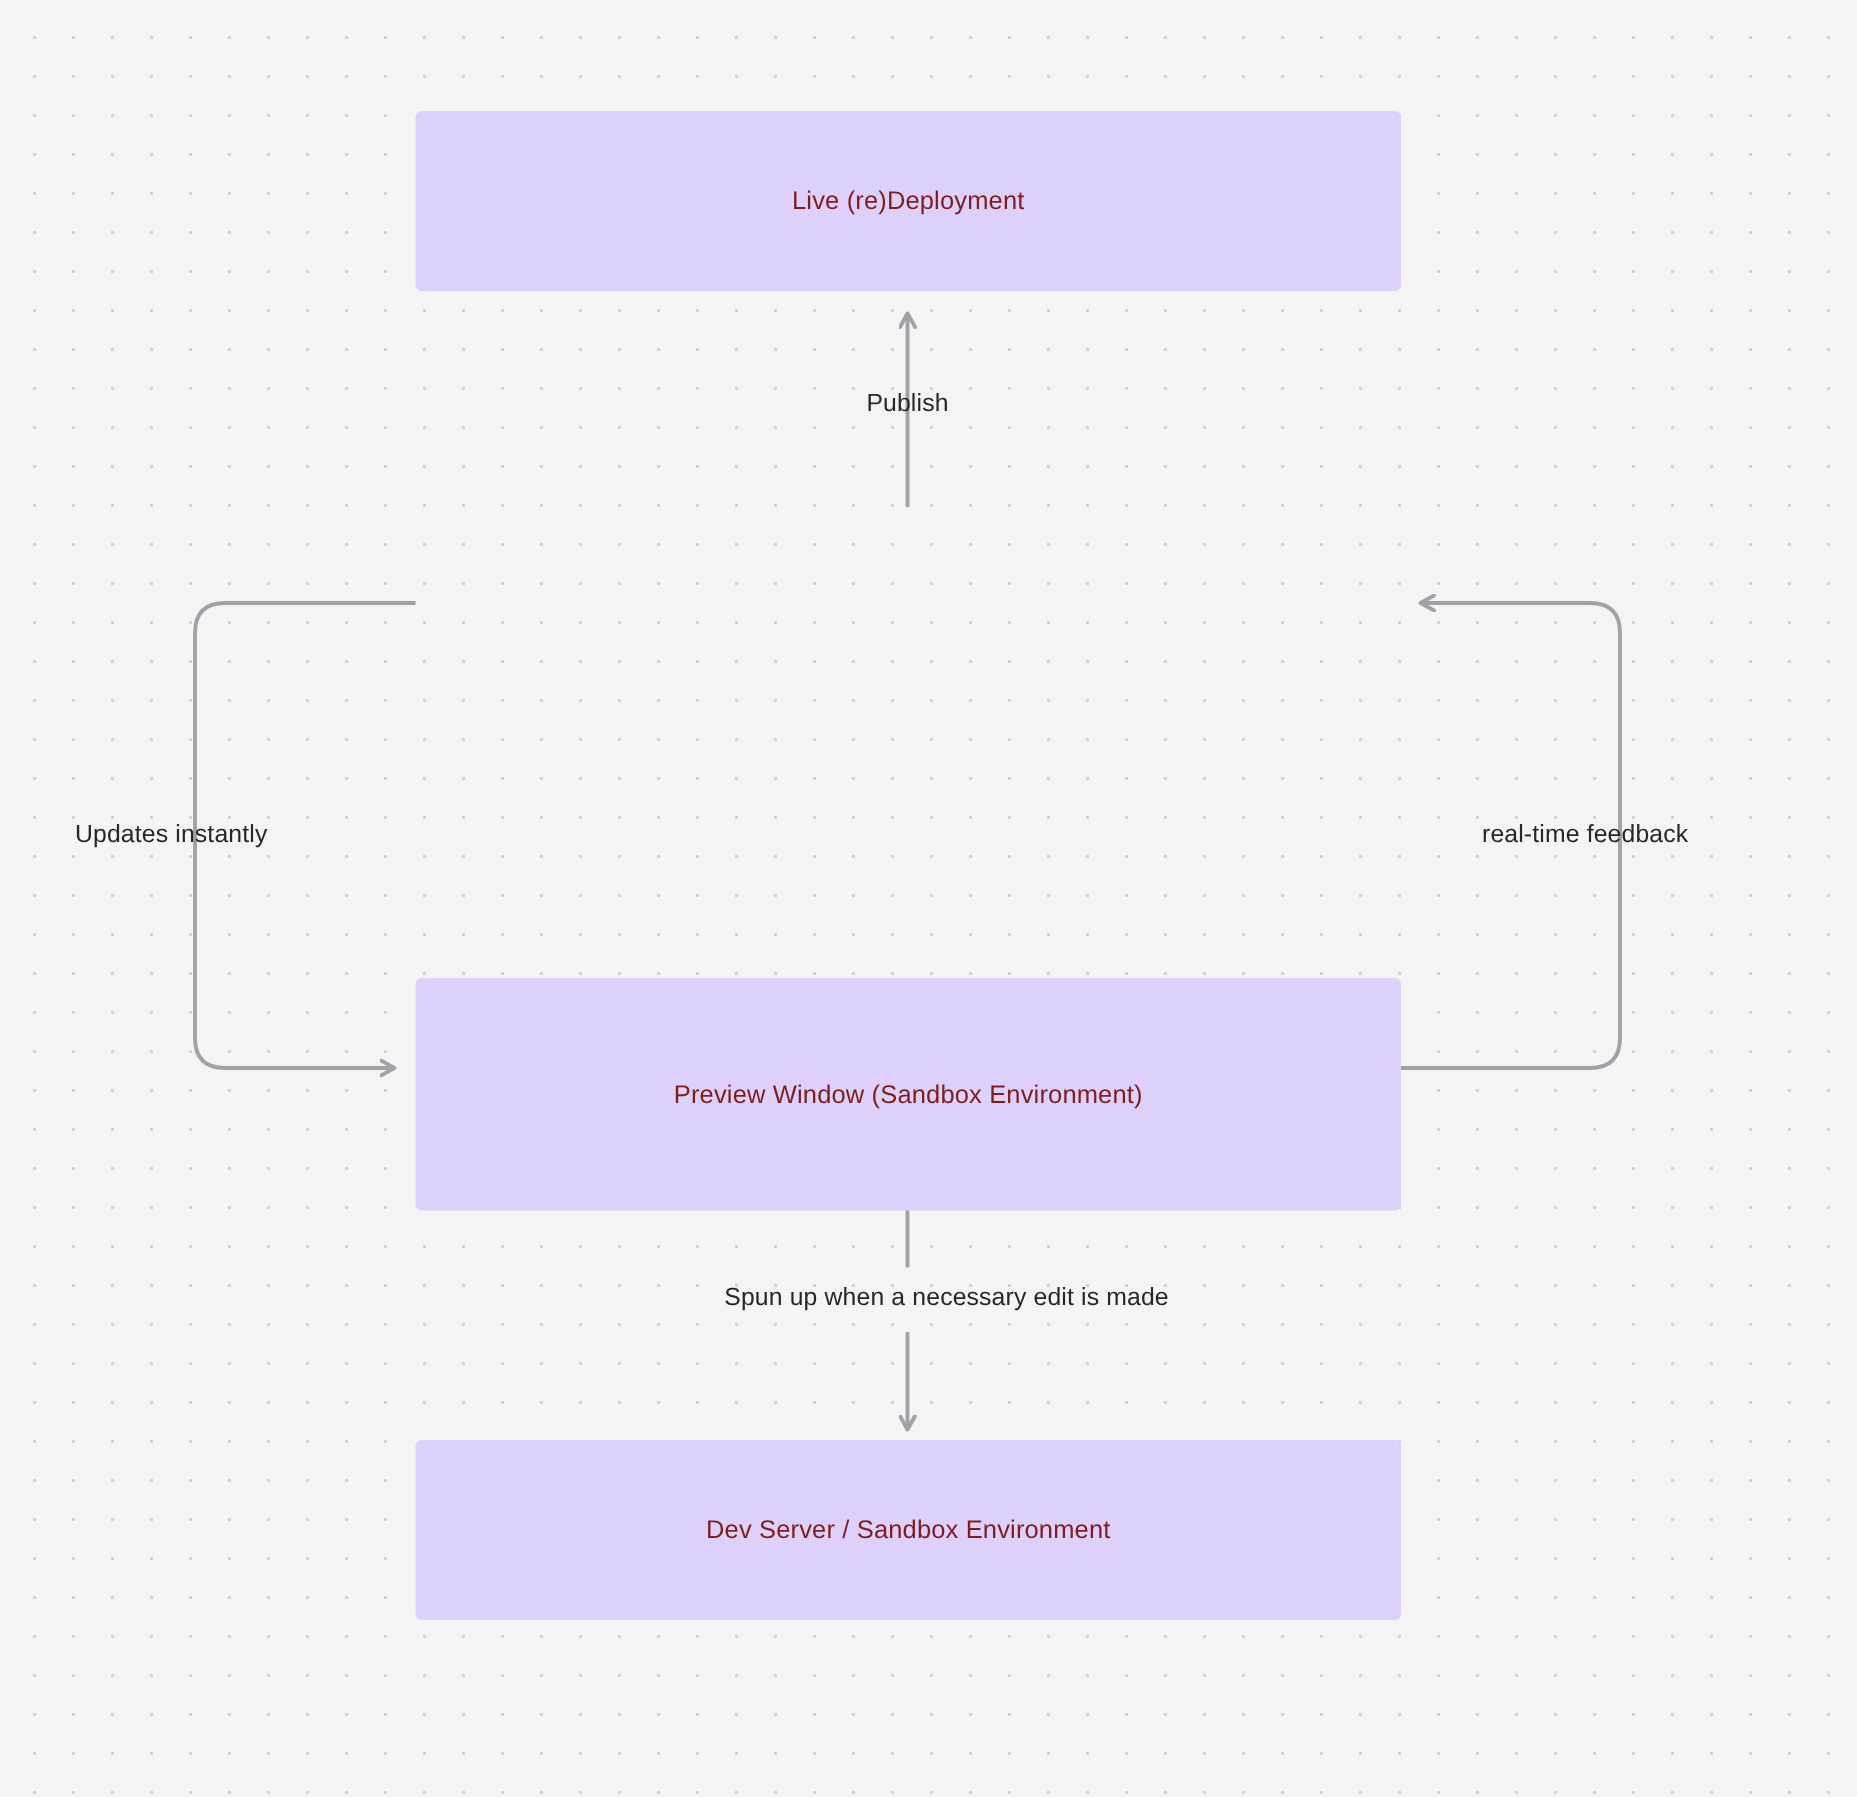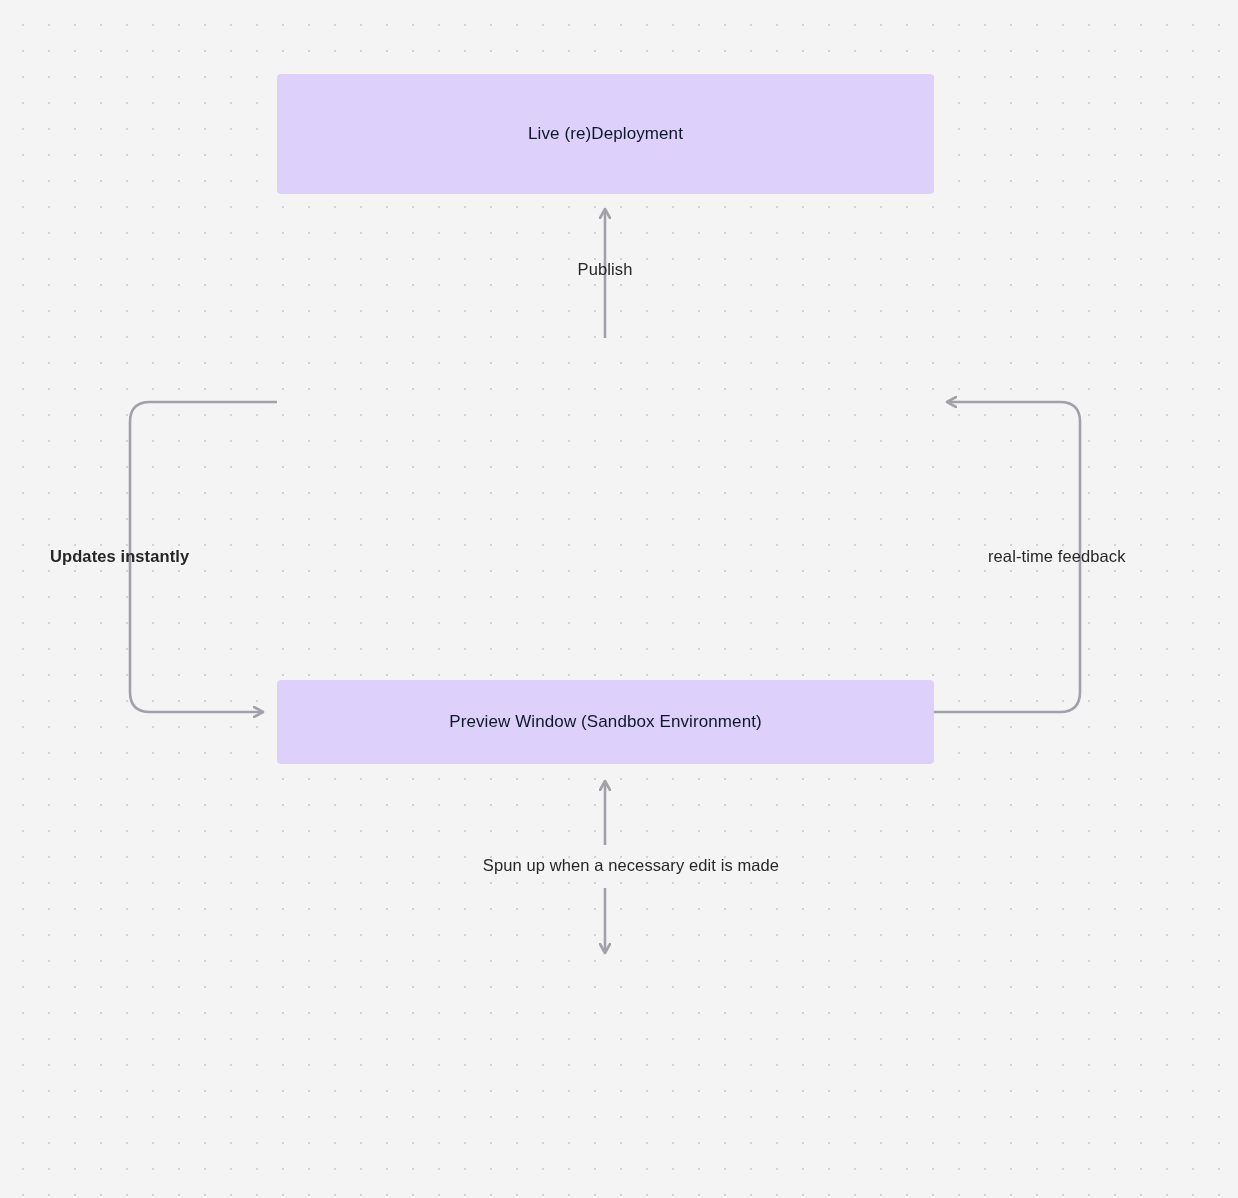--- a/index.html
+++ b/index.html
@@ -26,21 +26,21 @@
     width: 1238px;
     height: 1198px;
   }
   .node {
     position: absolute;
     background: #ddd1fb;
     border-radius: 4px;
     display: flex;
     align-items: center;
     justify-content: center;
-    color: #0f172a;
+    color: #7f1d1d;
     font-size: 17px;
     letter-spacing: 0.1px;
     text-align: center;
     box-sizing: border-box;
     padding: 0 18px;
   }
   .edge-label {
     position: absolute;
     color: #27272a;
     font-size: 16.5px;
@@ -81,26 +81,29 @@
       <path d="M605,845 L605,782" fill="none" stroke="#a1a1aa" stroke-width="2.6" marker-end="url(#arrowhead)"></path>
       <path d="M605,888 L605,952" fill="none" stroke="#a1a1aa" stroke-width="2.6" marker-end="url(#arrowhead)"></path>
     </g>
   </svg>
 
   <div class="node" style="left:277px; top:74px; width:657px; height:120px;">
     <span>Live (re)Deployment</span>
   </div>
 
 
-  <div class="node" style="left:277px; top:680px; width:657px; height:84px;align-items:center;">
+  <div class="node" style="left:277px; top:652px; width:657px; height:155px;align-items:center;">
     <span>Preview Window (Sandbox Environment)</span>
   </div>
 
+  <div class="node" style="left:277px; top:960px; width:657px; height:120px;">
+    <span>Dev Server / Sandbox Environment</span>
+  </div>
 
   <div class="edge-label centered" style="left:605px; top:260px;text-align:right;">Publish</div>
 
-  <div class="edge-label" style="left:50px; top:547px;font-weight:bold;">Updates instantly</div>
+  <div class="edge-label" style="left:50px; top:547px;">Updates instantly</div>
 
   <div class="edge-label" style="left:988px; top:547px;">real-time feedback</div>
 
   <div class="edge-label centered" style="left:631px; top:856px;">Spun up when a necessary edit is made</div>
 
 </div>
 
 </body></html>

